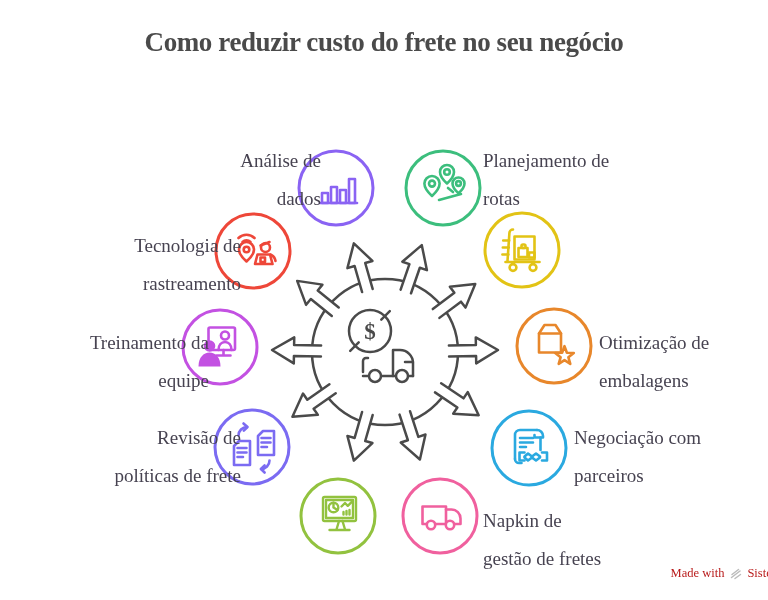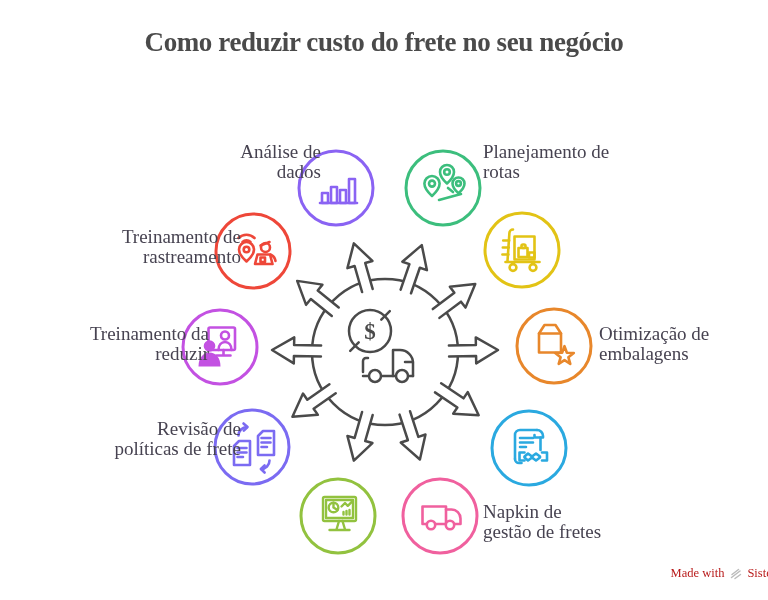--- a/index.html
+++ b/index.html
@@ -1,20 +1,20 @@
 <!DOCTYPE html>
 <html><head>
 <meta charset="utf-8">
 <style>
   html,body{margin:0;padding:0;background:#fff;}
   #canvas{position:relative;width:768px;height:600px;background:#ffffff;overflow:hidden;
           font-family:Liberation Serif, serif;padding-left:33px;}
   .title{position:absolute;top:27px;left:0;width:768px;text-align:center;
          font-size:27px;font-weight:700;letter-spacing:-0.4px;color:#4a4a4a;}
-  .label{position:absolute;font-size:19px;line-height:20px;color:#474351;
+  .label{position:absolute;font-size:19px;line-height:38px;color:#474351;
          white-space:pre-line;}
   .label.r{text-align:right;}
   .icon{position:absolute;width:80px;height:80px;}
   .wm{position:absolute;top:566px;right:14px;display:flex;align-items:center;gap:5px;
       font-size:12.5px;color:#b91c1c;}
   svg{display:block;}
 </style>
 </head>
 <body>
 
@@ -121,21 +121,21 @@
       <path d="M29.5 31a5.7 5.7 0 0 1 8 0"></path>
       <path d="M33.5 31c-4.1 0-7.5 3.4-7.5 7.5 0 5.4 7.5 12 7.5 12s7.5-6.6 7.5-12c0-4.1-3.4-7.5-7.5-7.5z"></path>
       <circle cx="33.5" cy="38.5" r="2.8"></circle>
       <circle cx="52.5" cy="36.5" r="4.5"></circle>
       <path d="M47.5 34.5 L56.5 31"></path>
       <path d="M57.5 43.5c2.8 1.2 4.6 3.6 5 6.5"></path>
       <path d="M44.5 43.5 H57 L59.5 53 H42 Z"></path>
       <rect x="47.5" y="46.5" width="4.5" height="4.5"></rect>
     </g>
   </svg>
-  <div class="label r" style="right:560px;top:227px">Treinamento de
+  <div class="label r" style="right:560px;top:227px">Tecnologia de
 rastreamento</div>
 
   <svg class="icon" style="left:482px;top:210px" viewBox="0 0 80 80">
     <g stroke-width="2.6" fill="none" stroke-linecap="round" stroke-linejoin="round" stroke="#E2C315">
       <circle cx="40" cy="40" r="37" stroke-width="3"></circle>
       <path d="M31 19.5c-2 0-3.6 1.6-3.6 3.6 L25.5 51"></path>
       <path d="M21.2 30.5h6 M20.8 37.5h6 M20.4 44.5h6"></path>
       <rect x="32.5" y="26.5" width="20" height="23"></rect>
       <rect x="36.5" y="38" width="9" height="9"></rect>
       <rect x="39.5" y="34.5" width="4" height="3.5" rx="1.5"></rect>
@@ -151,21 +151,21 @@
       <circle cx="40" cy="40" r="37" stroke-width="3"></circle>
       <rect x="28.5" y="20.5" width="26.5" height="22.5" rx="1.5"></rect>
       <circle cx="45" cy="28.5" r="4"></circle>
       <path d="M38.5 43c0-5 2.9-8 6.5-8s6.5 3 6.5 8"></path>
       <path d="M43.5 43 v4.5 M36.5 48.5 h14"></path>
       <circle cx="29.5" cy="39" r="5.8" stroke="none" fill="#C351E2"></circle>
       <path d="M18.5 59.5c0-9 5-14 11-14s11 5 11 14z" stroke="none" fill="#C351E2"></path>
     </g>
   </svg>
   <div class="label r" style="right:592px;top:324px">Treinamento da
-reduzir</div>
+equipe</div>
 
   <svg class="icon" style="left:514px;top:306px" viewBox="0 0 80 80">
     <g stroke-width="2.6" fill="none" stroke-linecap="round" stroke-linejoin="round" stroke="#E8872B">
       <circle cx="40" cy="40" r="37" stroke-width="3"></circle>
       <rect x="25" y="27.5" width="22" height="19"></rect>
       <path d="M25 27.5 l5.5 -8.5 h11 l5.5 8.5"></path>
       <polygon points="50.5,40.2 52.9,46.7 59.8,47.0 54.4,51.3 56.3,57.9 50.5,54.1 44.7,57.9 46.6,51.3 41.2,47.0 48.1,46.7" fill="#fff"></polygon>
     </g>
   </svg>
   <div class="label" style="left:599px;top:324px">Otimização de
@@ -194,20 +194,22 @@
       <path d="M48 22 c3.3 0 6 2.7 6 6 v1.5 h-8.5 V27"></path>
       <path d="M51.5 29.5 V42"></path>
       <path d="M26 51 a4 4 0 0 0 4 4 h2.5"></path>
       <path d="M31 30 h13 M31 34.5 h13 M31 39 h6"></path>
       <path d="M35.5 44.5 h-5 v8 h5"></path>
       <path d="M53 44.5 h5 v8 h-5"></path>
       <path d="M35.5 48.5 l3.5 -3 4 3 4 -3 4 3"></path>
       <path d="M35.5 49.5 l3.5 3 4 -3 4 3 4 -3"></path>
     </g>
   </svg>
+  <div class="label" style="left:574px;top:419px">Negociação com
+parceiros</div>
 
   <svg class="icon" style="left:298px;top:476px" viewBox="0 0 80 80">
     <g stroke-width="2.4" fill="none" stroke-linecap="round" stroke-linejoin="round" stroke="#92C23F">
       <circle cx="40" cy="40" r="37" stroke-width="3"></circle>
       <rect x="25" y="21" width="33" height="24" rx="1.5"></rect>
       <rect x="28" y="24" width="27" height="18"></rect>
       <circle cx="35.5" cy="31.5" r="4.8"></circle>
       <path d="M35.5 31.5 V26.7 M35.5 31.5 l4 2.6"></path>
       <path d="M43.5 30.5 l3.5 -3.5 2.8 2.8 4.5 -4.5"></path>
       <path d="M45.5 38.5 v-2.5 M48.5 38.5 v-3.5 M51.5 38.5 v-4.5"></path>

